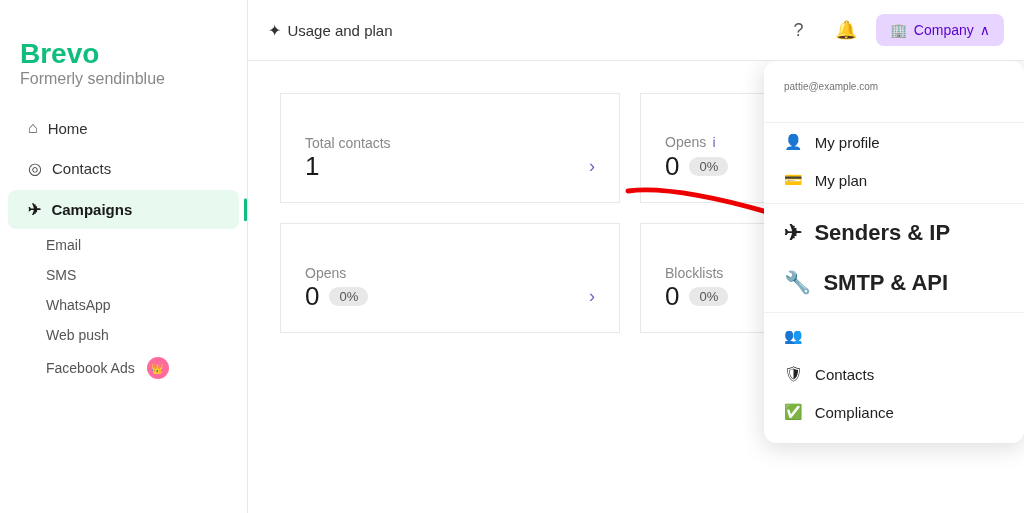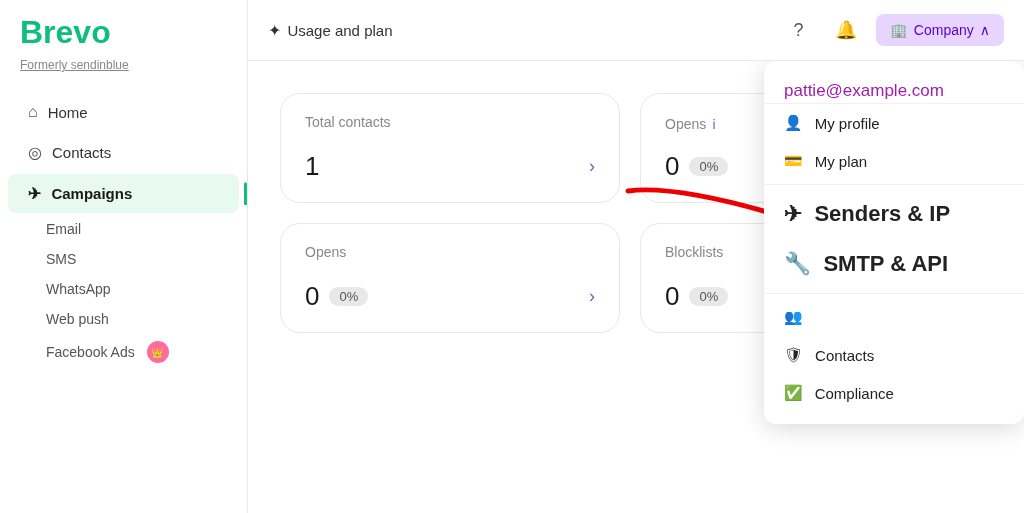--- a/index.html
+++ b/index.html
@@ -13,30 +13,30 @@
       border-right: 1px solid #e8e8e8;
       display: flex;
       flex-direction: column;
       padding: 16px 0;
       height: 100%;
     }
     .logo-area {
       padding: 0 20px 20px 20px;
     }
     .logo-brevo {
-      font-size: 32px;
+      font-size: 28px;
       font-weight: 800;
       color: #0fbe7c;
       line-height: 1;
+      margin-top: 24px;
     }
     .logo-sub {
-      font-size: 12px;
+      font-size: 16px;
       color: #888;
-      margin-top: 10px;
-      text-decoration: underline;
+      margin-top: 2px;
     }
     .nav-item {
       display: flex;
       align-items: center;
       gap: 10px;
       padding: 10px 20px;
       cursor: pointer;
       font-size: 15px;
       color: #333;
       border-radius: 8px;
@@ -148,26 +148,26 @@
     }
     .stats-grid {
       display: grid;
       grid-template-columns: 1fr 1fr;
       gap: 20px;
       max-width: 700px;
     }
     .stat-card {
       background: #fff;
       border: 1px solid #e8e8e8;
-      border-radius: 20px;
+      border-radius: 0;
       padding: 20px 24px;
       min-height: 110px;
       display: flex;
       flex-direction: column;
-      justify-content: space-between;
+      justify-content: flex-end;
     }
     .stat-label {
       font-size: 14px;
       color: #888;
       display: flex;
       align-items: center;
       gap: 6px;
     }
     .stat-value {
       font-size: 26px;
@@ -200,23 +200,23 @@
       top: 0;
       right: 0;
       width: 260px;
       background: #fff;
       border-radius: 12px;
       box-shadow: 0 4px 24px rgba(0,0,0,0.15);
       padding: 12px 0;
       z-index: 100;
     }
     .dropdown-email {
-      padding: 8px 20px 2px;
-      font-size: 17px;
-      color: #a21caf;
+      padding: 8px 20px 30px;
+      font-size: 10px;
+      color: #737373;
       border-bottom: 1px solid #f0f0f0;
     }
     .dropdown-item {
       display: flex;
       align-items: center;
       gap: 12px;
       padding: 10px 20px;
       font-size: 15px;
       color: #222;
       cursor: pointer;

